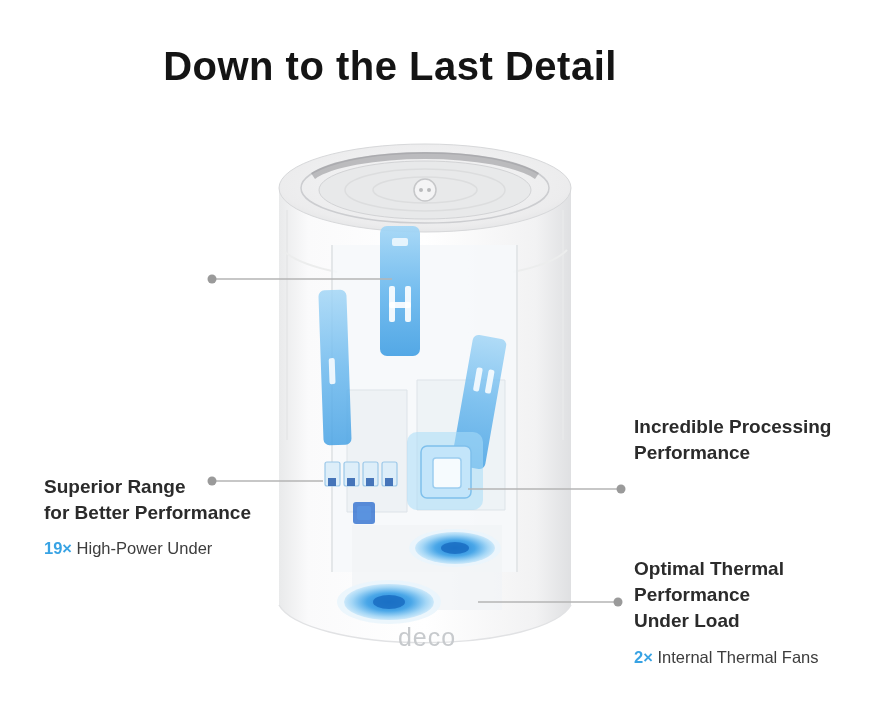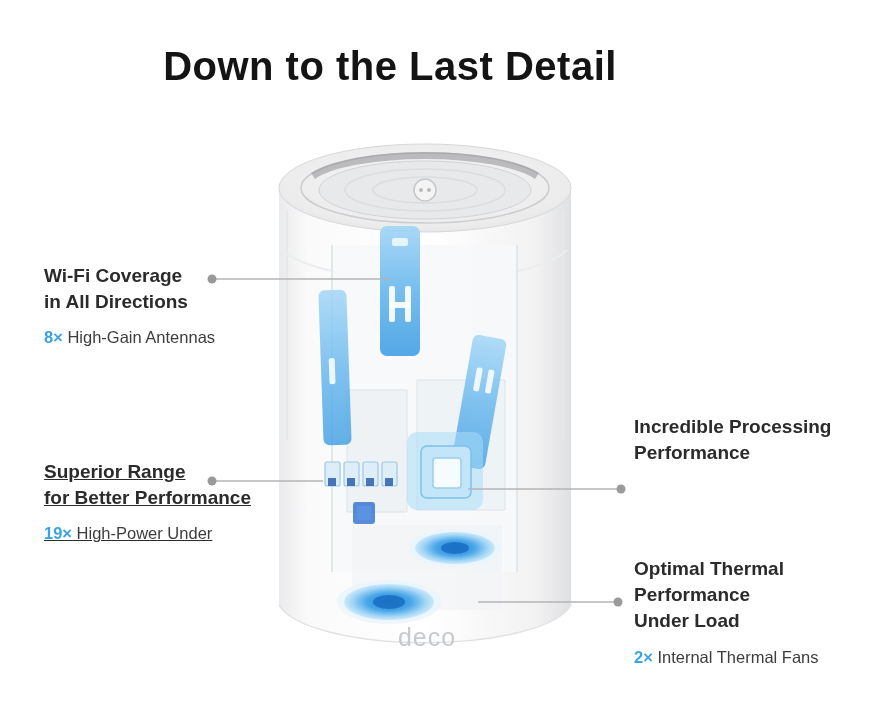--- a/index.html
+++ b/index.html
@@ -10,21 +10,21 @@
   .page-title{position:absolute;top:4px;left:0;width:780px;text-align:center;
     font-size:40px;font-weight:600;letter-spacing:0.5px;color:#141414;margin-top:40px;}
 
   .callout{position:absolute;}
   .callout-heading{font-size:19px;font-weight:700;line-height:1.38;color:#2b2b2b;
     white-space:pre-line;}
   .callout-sub{margin-top:12px;font-size:16.5px;color:#3d3d3d;line-height:1.3;}
   .hl{color:#38a3e4;font-weight:700;}
 
   .c1{left:44px;top:263px;}
-  .c2{left:44px;top:459px;text-decoration:underline;}
+  .c2{left:44px;top:474px;}
   .c3{left:634px;top:414px;}
   .c4{left:634px;top:556px;}
 
   .lines-overlay{position:absolute;left:0;top:0;width:881px;height:705px;pointer-events:none;}
 
   .device{position:absolute;left:277px;top:140px;width:296px;height:552px;}
 </style>
 </head>
 <body>
 
@@ -147,27 +147,20 @@
       <line x1="478" y1="602" x2="614" y2="602"></line>
     </g>
     <g fill="#9a9a9a">
       <circle cx="212" cy="279" r="4.5"></circle>
       <circle cx="212" cy="481" r="4.5"></circle>
       <circle cx="621" cy="489" r="4.5"></circle>
       <circle cx="618" cy="602" r="4.5"></circle>
     </g>
   </svg>
 
-  <div class="callout c1">
-    <div class="callout-heading">Wi-Fi Coverage
-in All Directions</div>
-    <div class="callout-sub">
-      <span class="hl">8×</span><span> High-Gain Antennas</span>
-    </div>
-  </div>
 
   <div class="callout c2">
     <div class="callout-heading">Superior Range
 for Better Performance</div>
     <div class="callout-sub">
       <span class="hl">19×</span><span> High-Power Under</span>
     </div>
   </div>
 
   <div class="callout c3">

